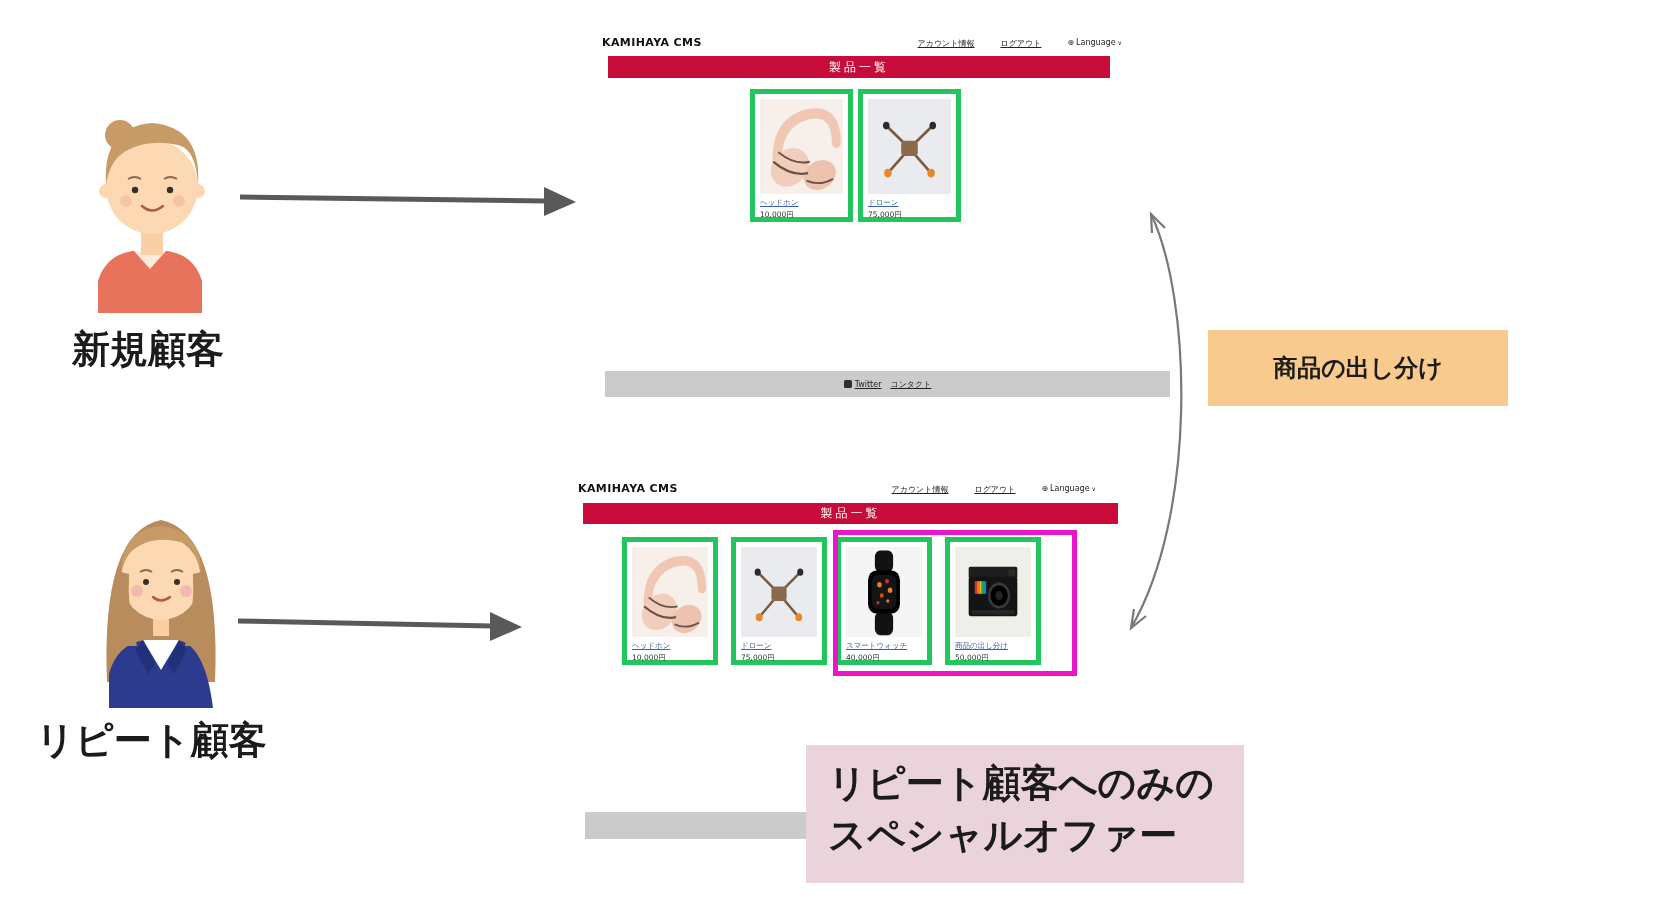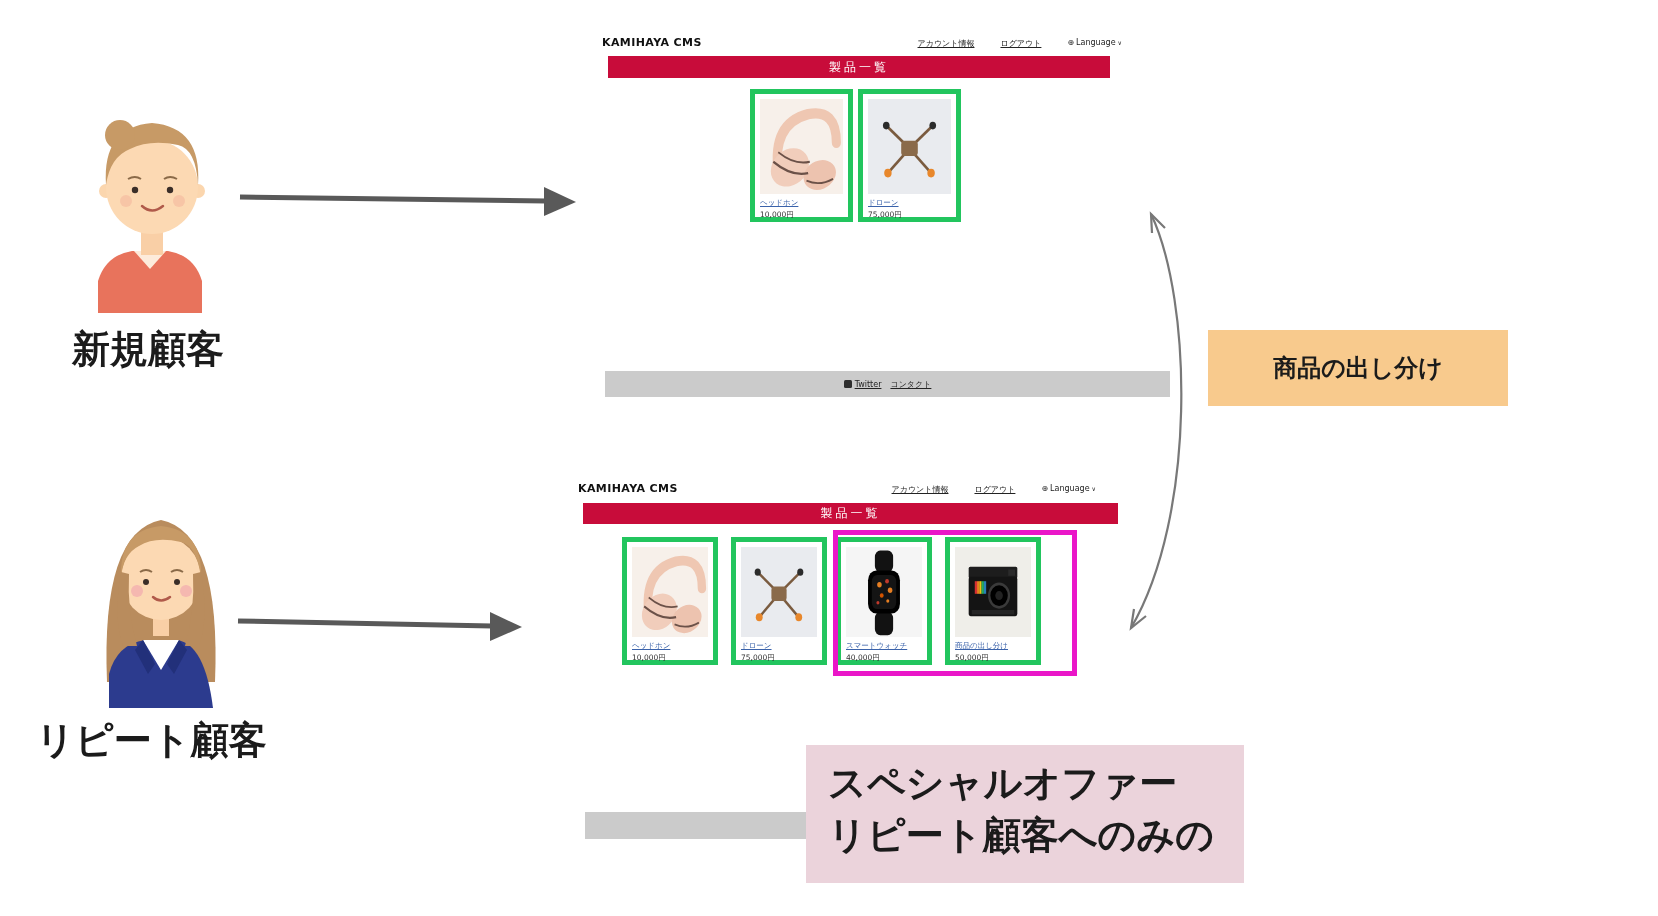--- a/index.html
+++ b/index.html
@@ -241,17 +241,17 @@
       <span>Twitter</span>
     </span>
     <span class="lnk">コンタクト</span>
   </div>
 
   <div class="orange-note" style="left:1208px;top:330px;width:300px;height:76px;">
     <span class="txt">商品の出し分け</span>
   </div>
 
   <div class="pink-note" style="left:806px;top:745px;width:438px;height:138px;">
+    <div class="txt">リピート顧客へのみの</div>
     <div class="txt">スペシャルオファー</div>
-    <div class="txt">リピート顧客へのみの</div>
   </div>
 
 </div>
 
 </body></html>

